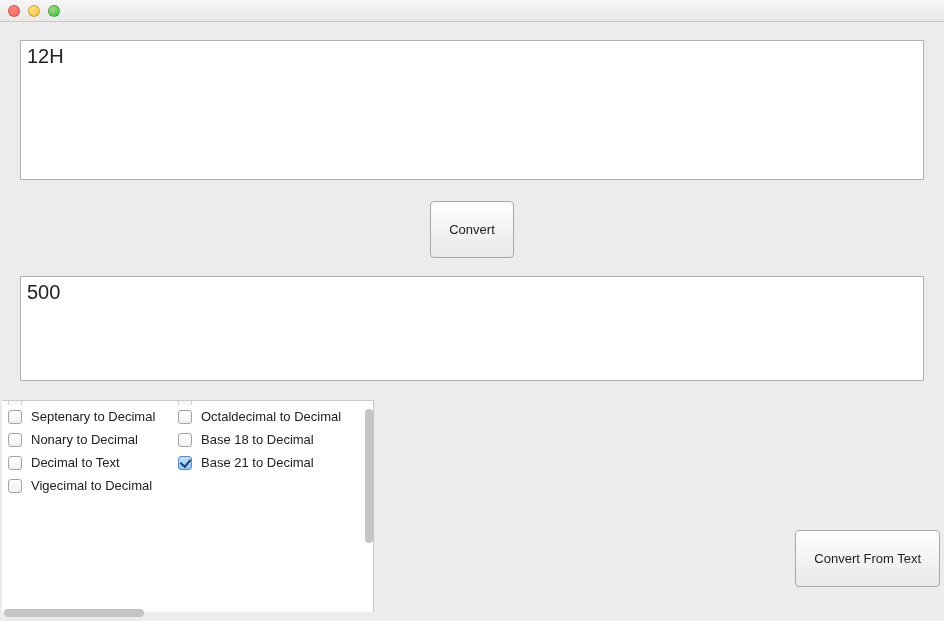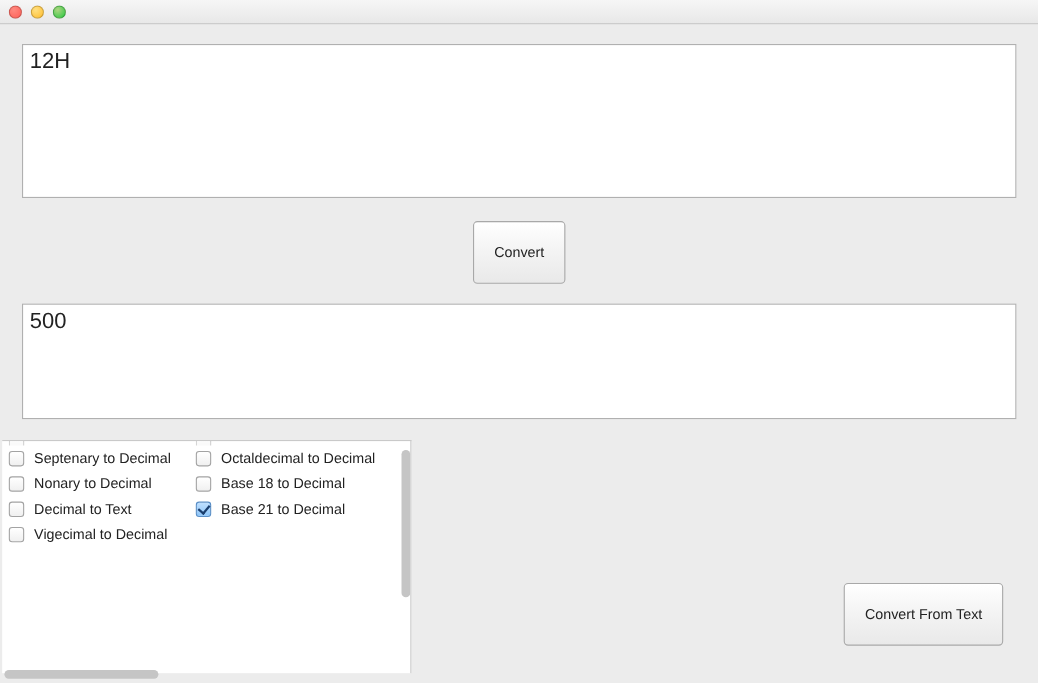--- a/index.html
+++ b/index.html
@@ -150,21 +150,21 @@
     .cut .opt-label {
       visibility: hidden;
     }
     .cut .checkbox {
       opacity: 0.5;
       margin-bottom: -4px;
     }
 
     .convert-from-text {
       position: absolute;
-      right: 32px;
+      right: 4px;
       bottom: 34px;
       margin-left: 40px;
     }
 
     .bottom-scroll {
       position: absolute;
       left: 4px;
       bottom: 4px;
       width: 140px;
       height: 8px;

